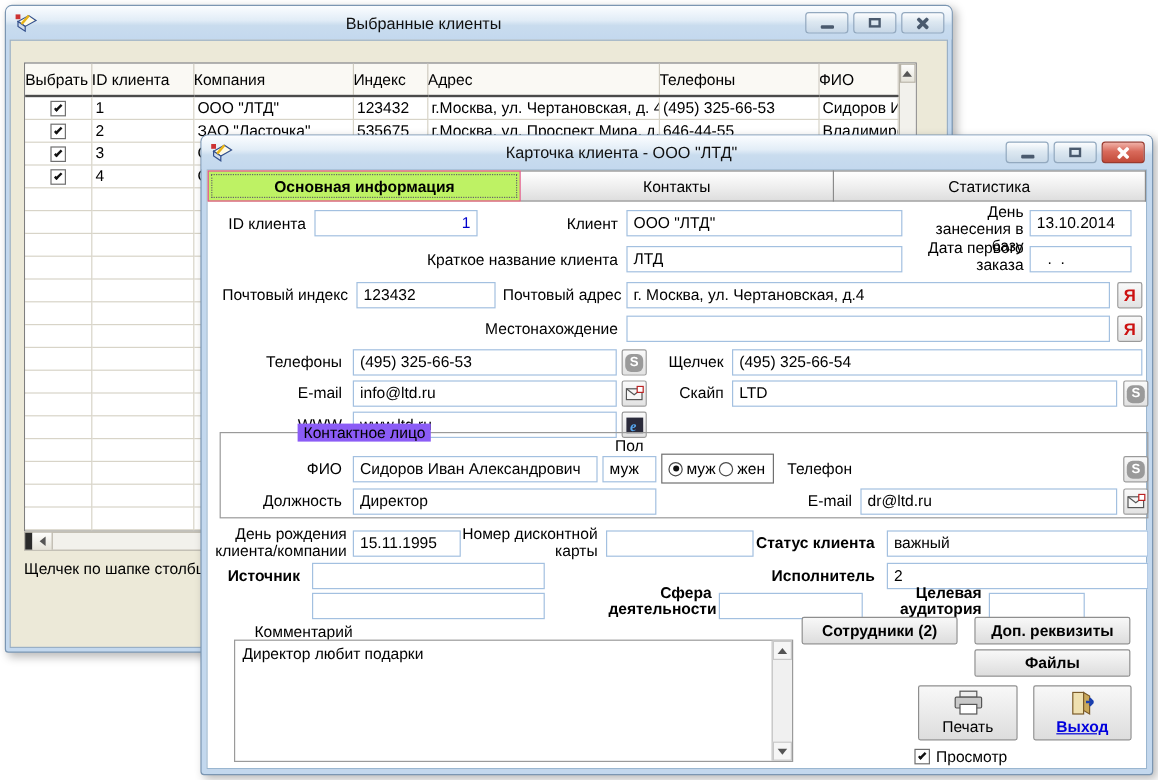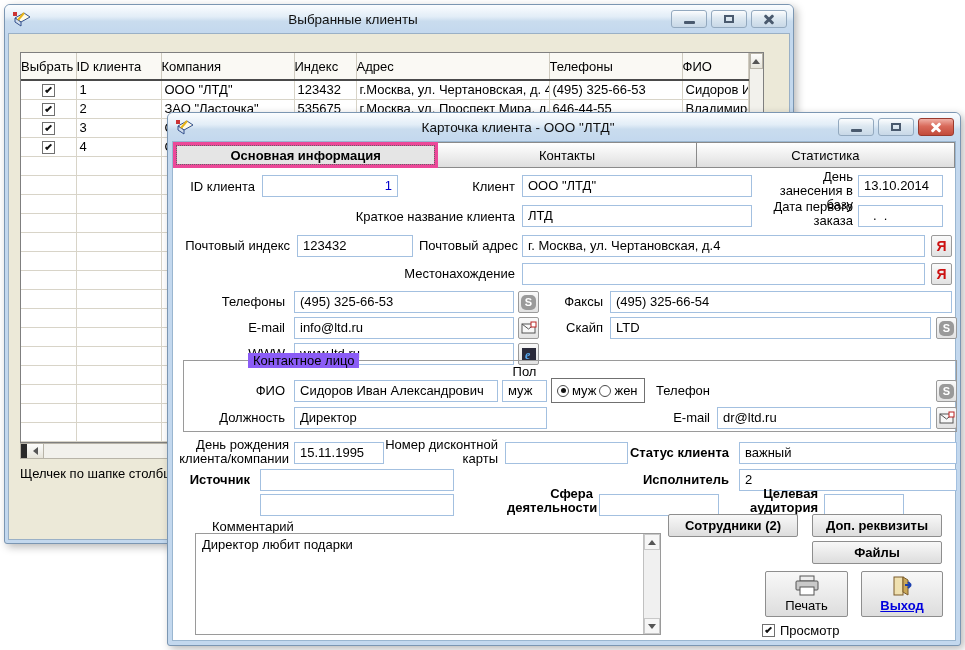--- a/index.html
+++ b/index.html
@@ -47,21 +47,21 @@
   .check{width:7px;height:3px;border-left:2px solid #111;border-bottom:2px solid #111;transform:rotate(-45deg);margin-top:-2px}
   .rad{width:12px;height:12px;border:1px solid #4a4a4a;border-radius:50%;background:#fff;display:inline-flex;align-items:center;justify-content:center;flex:none}
   .rad.sel::after{content:"";width:5px;height:5px;border-radius:50%;background:#111}
 
   
   #card-win{left:167px;top:112px;width:794px;height:534px;z-index:2}
   .card-content{position:absolute;left:4px;right:4px;top:28px;bottom:4px;background:#fff;border:1px solid #9ab6d0}
   .tabs{position:absolute;left:0;top:0;width:100%;height:26px;display:flex}
   .tab{flex:1;display:flex;align-items:center;justify-content:center;font-size:13px;
        background:linear-gradient(180deg,#ffffff,#ececec 60%,#dedede);border:1px solid #8a8a8a;border-left:none}
-  .tab.active{background:#e5e5e5;font-weight:bold;border:4px solid #ec4899;outline:1px dotted #666;outline-offset:-4px}
+  .tab.active{background:#bef264;font-weight:bold;border:1px solid #ec4899;outline:1px dotted #666;outline-offset:-4px}
   .lbl{position:absolute;text-align:right;line-height:15px;white-space:nowrap}
   .lbl.two{white-space:normal;line-height:14px}
   .lbl.b{font-weight:bold}
   .fld{position:absolute;height:22px;border:1px solid #a3c0e0;background:#fff;padding:2px 5px;line-height:16px;white-space:pre;overflow:hidden}
   .fld.num{color:#0000cc;text-align:right}
   .ibtn{position:absolute;width:21px;height:22px;border:1px solid #9a9a9a;border-radius:2px;display:flex;align-items:center;justify-content:center;
         background:linear-gradient(180deg,#fafafa,#e2e2e2)}
   .ya{color:#cc1111;font-weight:bold;font-size:14px}
   .skypebtn .sk{width:15px;height:15px;background:#9a9a9a;border-radius:5px;color:#fff;font-weight:bold;font-size:11px;
         display:flex;align-items:center;justify-content:center}
@@ -389,21 +389,21 @@
     <div class="fld" style="left:349px;top:121px;width:403px"></div>
     <div class="ibtn" style="left:758px;top:121px">
         <span class="ya">Я</span>
       </div>
 
     <div class="lbl" style="left:42px;top:152px;width:70px">Телефоны</div>
     <div class="fld" style="left:121px;top:149px;width:220px">(495) 325-66-53</div>
     <div class="ibtn skypebtn" style="left:345px;top:149px">
         <span class="sk">S</span>
       </div>
-    <div class="lbl" style="left:382px;top:152px;width:48px">Факсы</div>
+    <div class="lbl" style="left:382px;top:152px;width:48px">Щелчек</div>
     <div class="fld" style="left:437px;top:149px;width:342px">(495) 325-66-54</div>
 
     <div class="lbl" style="left:52px;top:178px;width:60px">E-mail</div>
     <div class="fld" style="left:121px;top:175px;width:220px">info@ltd.ru</div>
     <div class="ibtn" style="left:345px;top:175px">
       <svg width="16" height="14" viewBox="0 0 16 14">
         <rect x="1" y="3" width="13" height="9" fill="#f7f7f7" stroke="#555"></rect>
         <path d="M1 3 L7.5 8 L14 3" fill="none" stroke="#555"></path>
         <rect x="10" y="1" width="5" height="5" fill="#fff" stroke="#bb2222"></rect>
       </svg>

